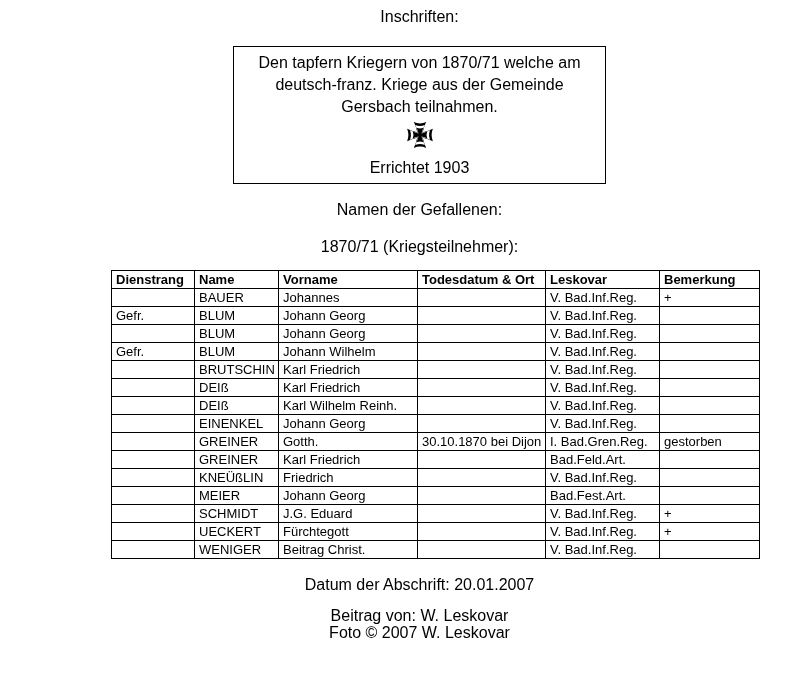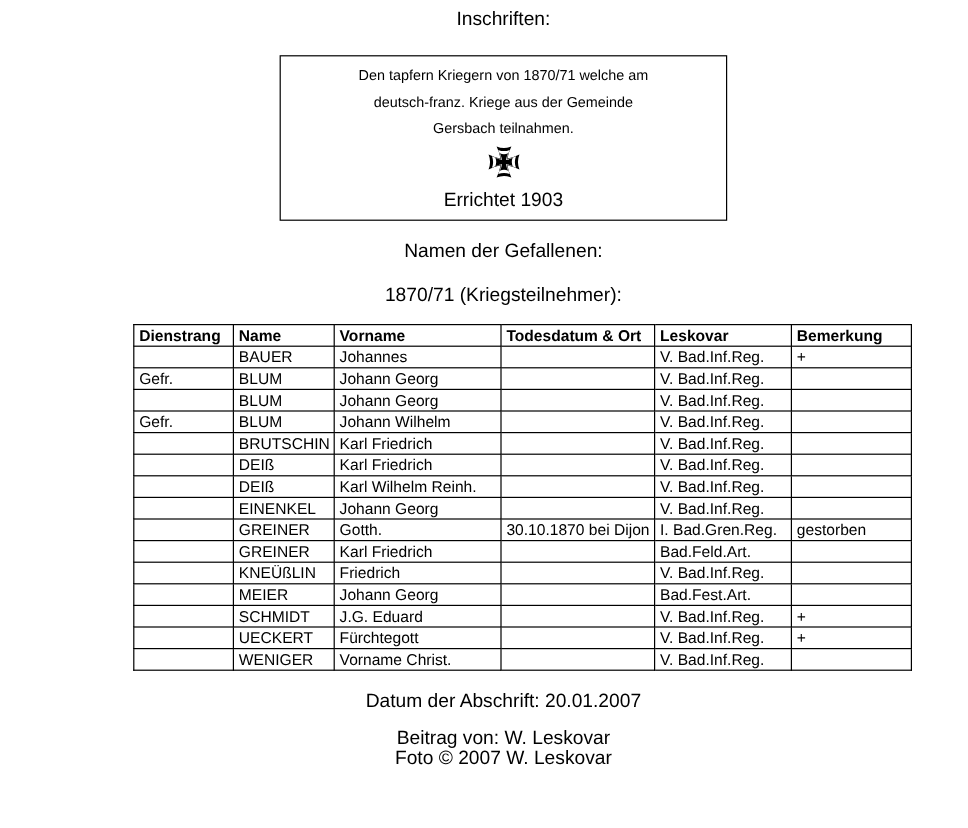--- a/index.html
+++ b/index.html
@@ -25,21 +25,21 @@
   }
   .inscription-box {
     width: 371px;
     margin: 21px auto 0 auto;
     border: 1px solid #000000;
     text-align: center;
     padding-top: 5px;
     padding-bottom: 4px;
   }
   .insc-line {
-    font-size: 12px;
+    font-size: 16px;
     line-height: 22px;
   }
   .cross-wrap {
     margin-top: 3px;
     height: 28px;
     line-height: 0;
   }
   .insc-erected {
     font-size: 16px;
     line-height: 22px;
@@ -231,21 +231,21 @@
           <td></td>
           <td>UECKERT</td>
           <td>Fürchtegott</td>
           <td></td>
           <td>V. Bad.Inf.Reg.</td>
           <td>+</td>
         </tr>
         <tr>
           <td></td>
           <td>WENIGER</td>
-          <td>Vorname Christ.</td>
+          <td>Beitrag Christ.</td>
           <td></td>
           <td>V. Bad.Inf.Reg.</td>
           <td></td>
         </tr>
       </tbody>
   </table>
 
   <div class="footer">
     <div class="footer-date">Datum der Abschrift: 20.01.2007</div>
     <div class="footer-contrib">Beitrag von: W. Leskovar</div>

